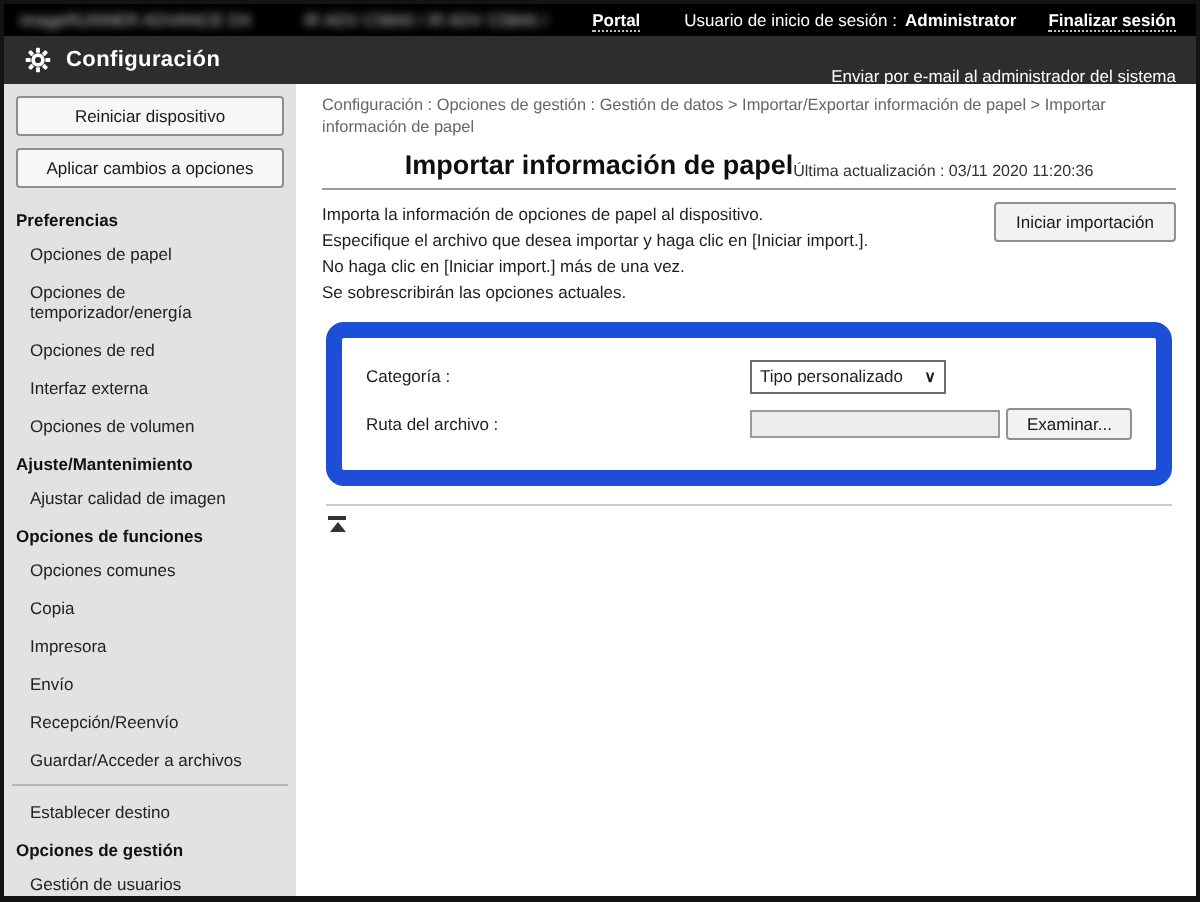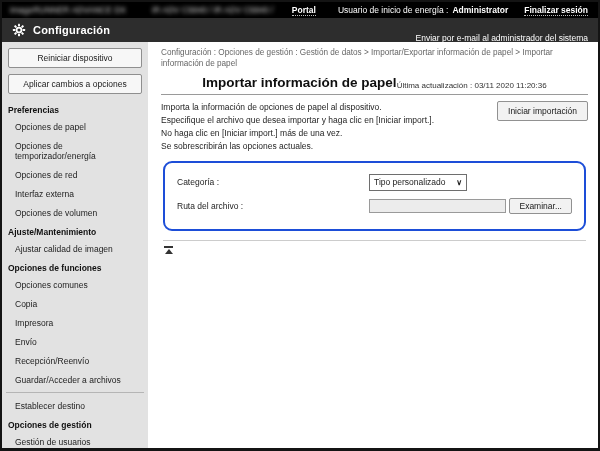--- a/index.html
+++ b/index.html
@@ -61,21 +61,21 @@
   .desc-row { display:flex; align-items:flex-start; margin-top:6px; }
   .desc { flex:1; font-size:8.5px; color:#1e1e1e; line-height:1.55; }
   .btn {
     background:#f2f2f2; border:1px solid #919191; border-radius:2px;
     font-size:8.5px; color:#1a1a1a; padding:4px 10px;
     font-family:"Liberation Sans",sans-serif;
   }
   .start-btn { margin-left:10px; flex-shrink:0; }
   
   .orange-box {
-    border:2px solid #1d4ed8; border-radius:9px;
+    border:8px solid #1d4ed8; border-radius:9px;
     margin:7px 2px 0 2px; padding:4px 12px 8px 12px;
   }
   .form-row { display:flex; align-items:center; margin:7px 0; }
   .form-label { width:192px; font-size:8.5px; color:#1e1e1e; flex-shrink:0; }
   .select-box {
     width:98px; background:#fff; border:1px solid #6e6e6e;
     font-size:8.5px; padding:2.5px 4px; display:flex;
     justify-content:space-between; align-items:center; cursor:default;
   }
   .chevron { font-size:8px; font-weight:bold; margin-left:4px; }
@@ -95,21 +95,21 @@
   }
 </style>
 </head>
 <body>
 
 <div class="topbar">
   <span class="device blurred">imageRUNNER ADVANCE DX</span>
   <span class="model blurred">iR ADV C5840 / iR ADV C5840 /</span>
   <span class="spacer"></span>
   <span class="toplink">Portal</span>
-  <span class="login-label">Usuario de inicio de energía :</span>
+  <span class="login-label">Usuario de inicio de sesión :</span>
   <span class="login-user">Administrator</span>
   <span class="toplink">Finalizar sesión</span>
 </div>
 
 <div class="appbar">
   <span class="gear">
     <svg width="14" height="14" viewBox="0 0 100 100" aria-hidden="true">
       <g fill="#ffffff">
         <circle cx="50" cy="50" r="24"></circle>
         <g>

